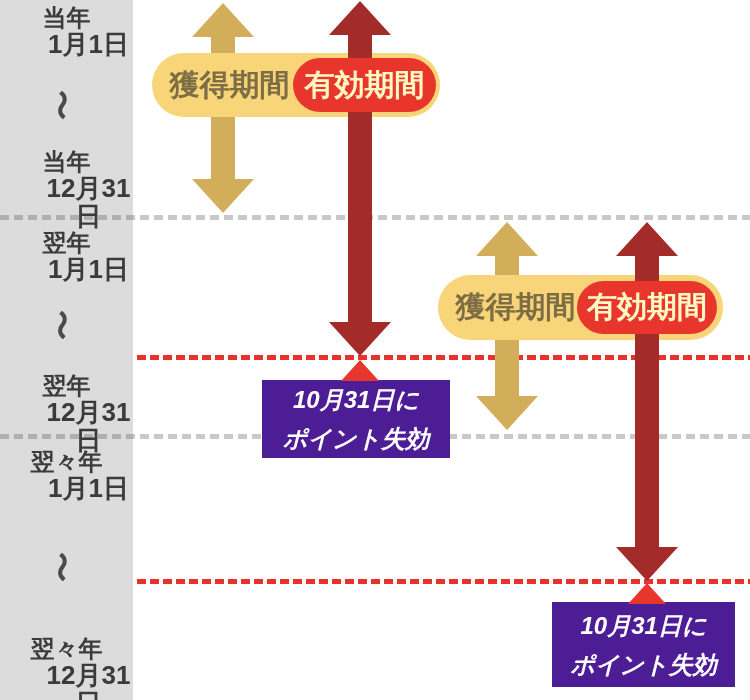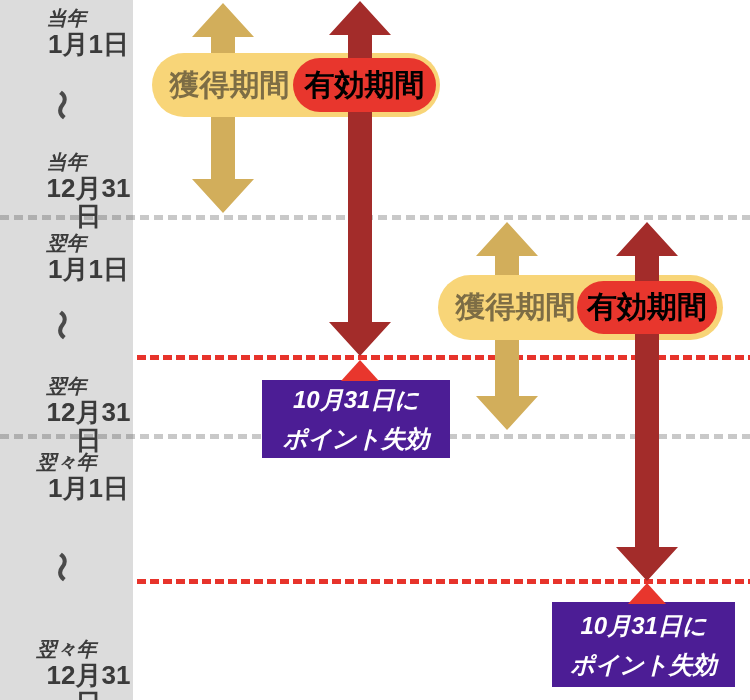--- a/index.html
+++ b/index.html
@@ -23,21 +23,21 @@
     z-index: 0;
   }
   .tl-label {
     position: absolute;
     left: 0;
     width: 133px;
     text-align: center;
     color: #3b3b3b;
     z-index: 2;
   }
-  .tl-year { font-size: 20px; line-height: 24px; font-style: italic; }
+  .tl-year { font-size: 24px; line-height: 24px; }
   .tl-date { font-size: 26px; line-height: 28px; margin-left: 44px; }
   .tilde {
     position: absolute;
     left: 46px;
     width: 30px; height: 30px;
     line-height: 30px;
     text-align: center;
     font-size: 30px;
     color: #4a4a4a;
     transform: rotate(90deg);
@@ -90,21 +90,21 @@
     font-size: 30px;
     color: #7d6d45;
     white-space: nowrap;
   }
   .pill-red {
     position: absolute;
     background: #e8362d;
     border-radius: 27px;
     display: flex; align-items: center; justify-content: center;
     font-size: 30px;
-    color: #000000;
+    color: #fef9c3;
     white-space: nowrap;
     z-index: 5;
   }
 
   
   .expiry-box {
     position: absolute;
     background: #4c1d95;
     color: #ffffff;
     text-align: center;

